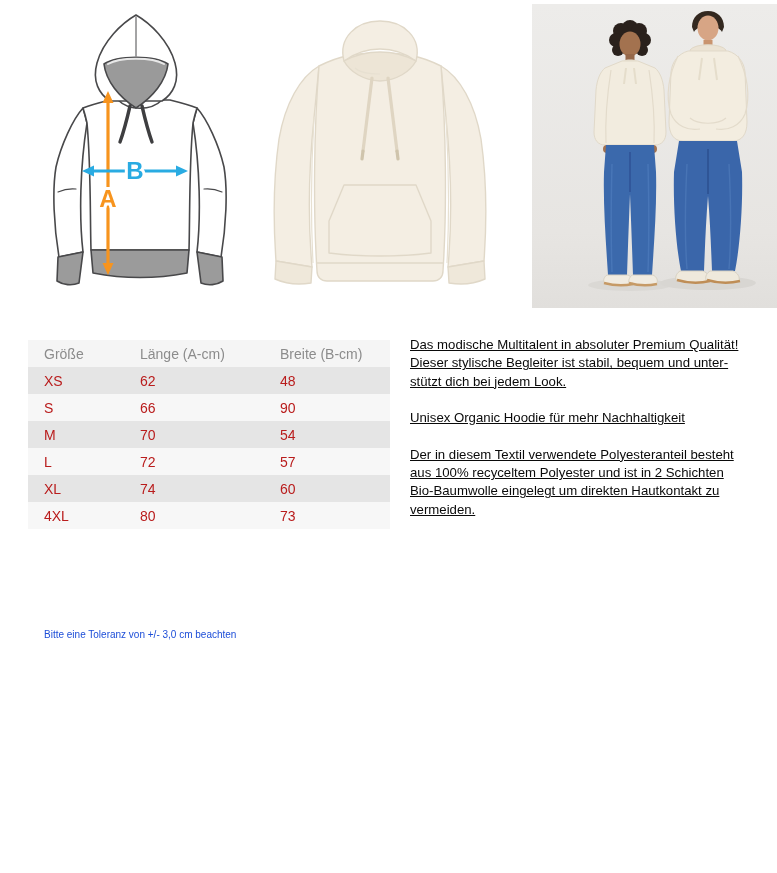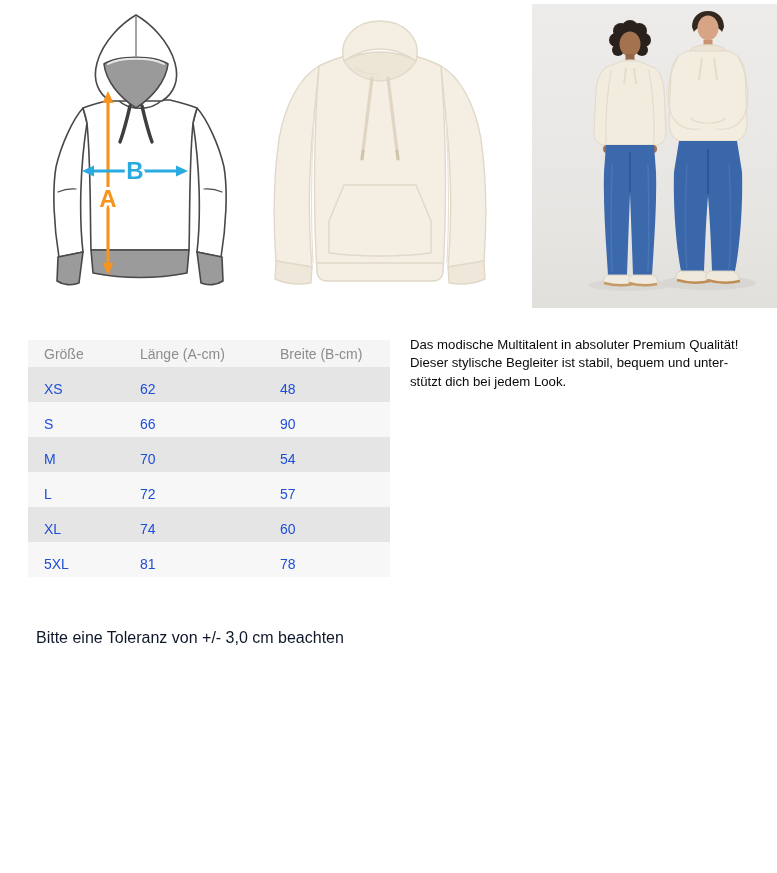--- a/index.html
+++ b/index.html
@@ -26,34 +26,34 @@
   table.size-table {
     position:absolute; left:28px; top:340px; width:362px;
     border-collapse:collapse; table-layout:fixed;
     font-size:14px;
   }
   table.size-table th {
     height:27px; text-align:left; font-weight:400;
     color:#8c8c8c; background:#f5f5f5; padding:0 0 0 16px;
   }
   table.size-table td {
-    height:27px; color:#1d4ed8; padding:8px 0 0 16px;
+    height:27px; color:#b91c1c; padding:0 0 0 16px;
   }
   table.size-table tbody tr:nth-child(odd)  { background:#e5e5e5; }
   table.size-table tbody tr:nth-child(even) { background:#f7f7f7; }
 
   .tolerance {
-    position:absolute; left:36px; top:629px;
-    font-size:16px; color:#0f172a;
+    position:absolute; left:44px; top:629px;
+    font-size:10px; color:#1d4ed8;
   }
 
   
   .description {
     position:absolute; left:410px; top:336px; width:367px;
-    color:#0a0a0a; font-size:13.2px; line-height:18.3px;
+    color:#0a0a0a; font-size:13.2px; line-height:18.3px;text-decoration:underline;
   }
   .description p { margin:0 0 18.3px 0; white-space:pre; }
 </style>
 </head>
 <body>
 
 <div class="diagram-wrap">
   <svg viewBox="0 0 220 292" xmlns="http://www.w3.org/2000/svg">
     <g stroke="#48484A" stroke-width="1.6" fill="#FFFFFF" stroke-linejoin="round" stroke-linecap="round">
       <path d="M53,100 C43,111 31,137 26,159 C22,183 24,219 29,249 L53,244 C49,209 50,159 57,115 Z"></path>
@@ -229,26 +229,31 @@
       <td>L</td>
       <td>72</td>
       <td>57</td>
     </tr>
     <tr>
       <td>XL</td>
       <td>74</td>
       <td>60</td>
     </tr>
     <tr>
-      <td>5XL</td>
-      <td>81</td>
-      <td>78</td>
+      <td>4XL</td>
+      <td>80</td>
+      <td>73</td>
     </tr>
   </tbody>
 </table>
 
 <div class="tolerance">Bitte eine Toleranz von +/- 3,0 cm beachten</div>
 
 <div class="description">
   <p>Das modische Multitalent in absoluter Premium Qualität!
 Dieser stylische Begleiter ist stabil, bequem und unter-
 stützt dich bei jedem Look.</p>
+  <p>Unisex Organic Hoodie für mehr Nachhaltigkeit</p>
+  <p>Der in diesem Textil verwendete Polyesteranteil besteht
+aus 100% recyceltem Polyester und ist in 2 Schichten
+Bio-Baumwolle eingelegt um direkten Hautkontakt zu
+vermeiden.</p>
 </div>
 
 </body></html>

